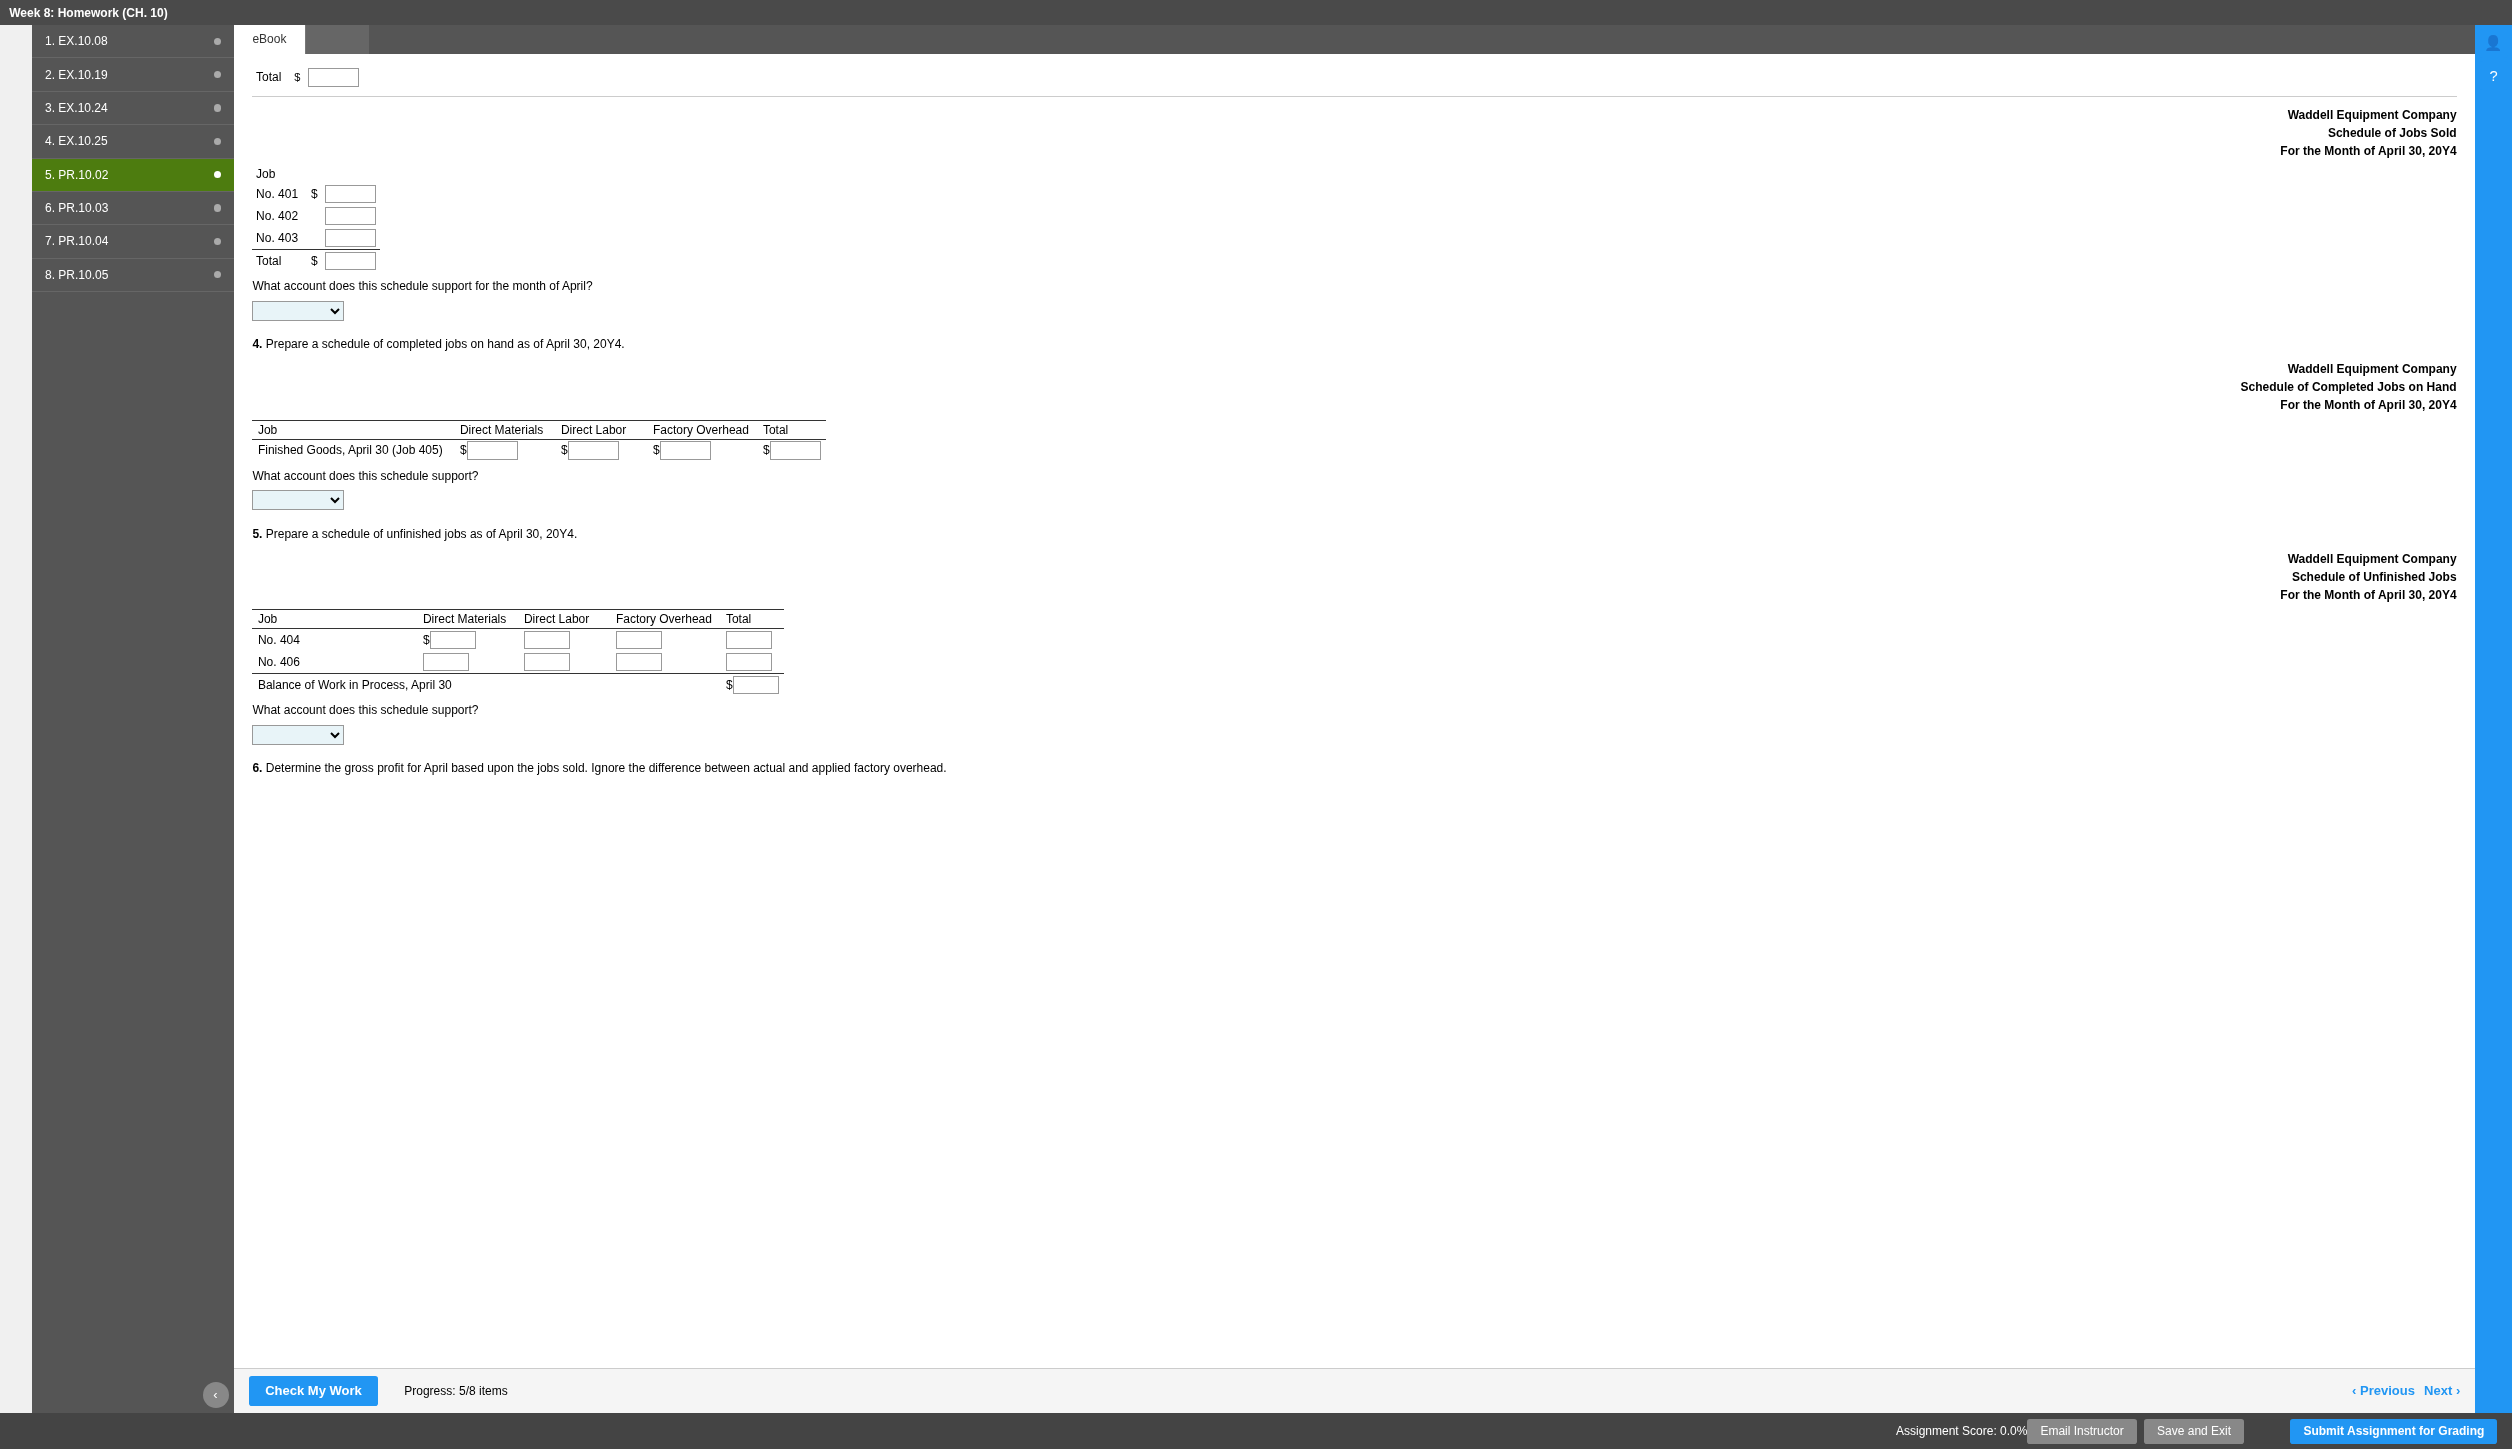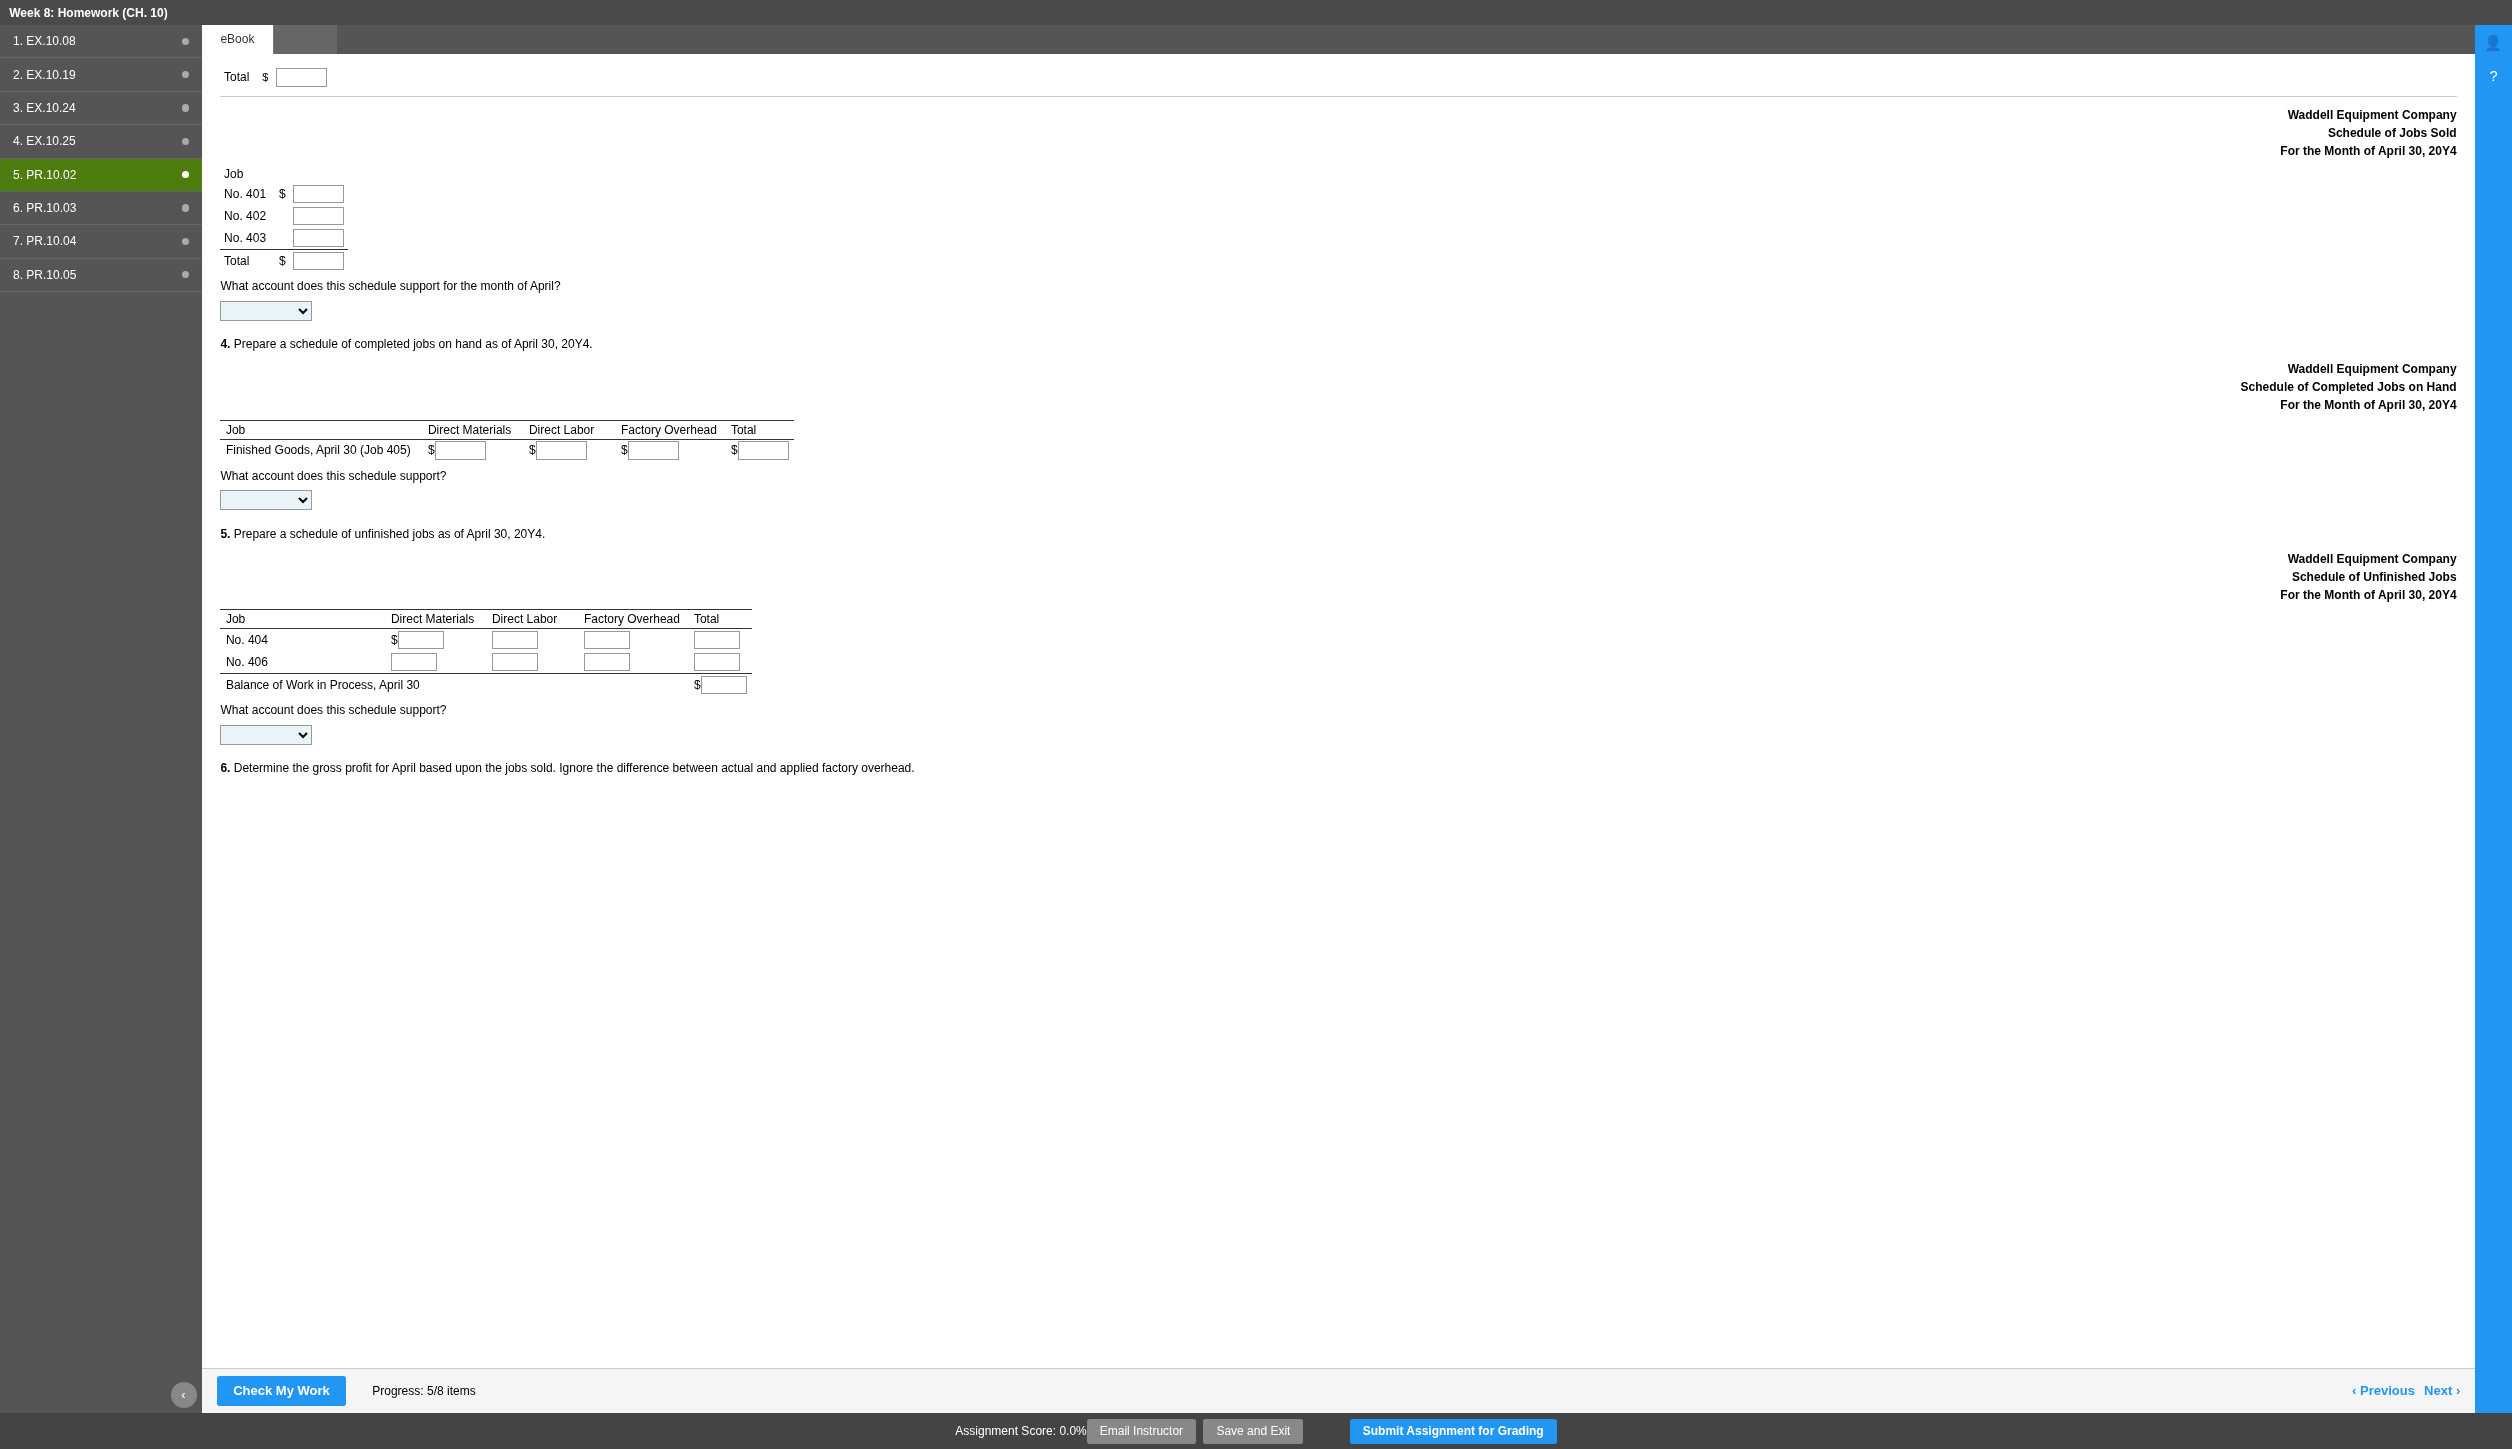--- a/index.html
+++ b/index.html
@@ -4,21 +4,21 @@
   <style>
     * { box-sizing: border-box; margin: 0; padding: 0; }
     body { font-family: Arial, sans-serif; font-size: 12px; background: #f0f0f0; height: 100vh; overflow: hidden; }
 
     .app-container { display: flex; flex-direction: column; height: 100vh; }
 
     
     .top-header { background: #4a4a4a; color: #fff; padding: 5.5px 9.2px; font-weight: bold; font-size: 12px; display: flex; align-items: center; }
 
     
-    .main-area { display: flex; flex: 1; overflow: hidden; }
+    .main-area { display: flex; flex: 1; overflow: hidden; padding-left: 32px; }
 
     
     .sidebar { width: 202px; background: #555; display: flex; flex-direction: column; overflow: hidden; flex-shrink: 0; }
     .sidebar-item { display: flex; align-items: center; justify-content: space-between; padding: 9.2px 13px; color: #fff; font-size: 12px; cursor: pointer; border-bottom: 0.9px solid #666; }
     .sidebar-item.active { background: #4d7c0f; }
     .sidebar-item .dot { width: 7.3px; height: 7.3px; background: #aaa; border-radius: 50%; }
     .sidebar-item.active .dot { background: #fff; }
     .sidebar-bottom { display: flex; align-items: center; justify-content: flex-end; padding: 5.5px; margin-top: auto; }
     .collapse-btn { width: 26px; height: 26px; background: #888; border-radius: 50%; border: none; color: #fff; font-size: 13px; cursor: pointer; display: flex; align-items: center; justify-content: center; }
 
@@ -53,21 +53,21 @@
 
     .what-account { margin: 7.3px 0 3.7px 0; font-size: 12px; }
 
     
     .bottom-bar { background: #f5f5f5; border-top: 0.9px solid #ccc; padding: 7.3px 14.7px; display: flex; align-items: center; justify-content: space-between; }
     .check-work-btn { background: #2196F3; color: #fff; border: none; padding: 7.3px 16.5px; font-size: 13px; cursor: pointer; border-radius: 2.8px; font-weight: bold; }
     .nav-btns { display: flex; align-items: center; gap: 9.2px; }
     .nav-btn { background: none; border: none; color: #2196F3; font-size: 13px; cursor: pointer; display: flex; align-items: center; gap: 3.7px; font-weight: bold; }
 
     
-    .footer-bar { background: #444; color: #fff; padding: 5.5px 14.7px; display: flex; align-items: center; justify-content: center; font-size: 12px; }
+    .footer-bar { background: #444; color: #fff; padding: 5.5px 14.7px; display: flex; align-items: center; justify-content: flex-end; font-size: 12px; }
     .footer-right { display: flex; gap: 7.3px; }
     .footer-btn { padding: 5.5px 13px; border: none; cursor: pointer; font-size: 12px; border-radius: 2.8px; }
     .email-btn { background: #888; color: #ffffff; }
     .save-btn { background: #888; color: #fff; }
     .submit-btn { background: #2196F3; color: #fff; font-weight: bold; margin-left: 39px; }
 
     .total-row td { border-top: 0.9px solid #333; }
     .prefix-dollar { font-size: 11px; padding-right: 0; }
     .job-label { min-width: 55px; }
 

